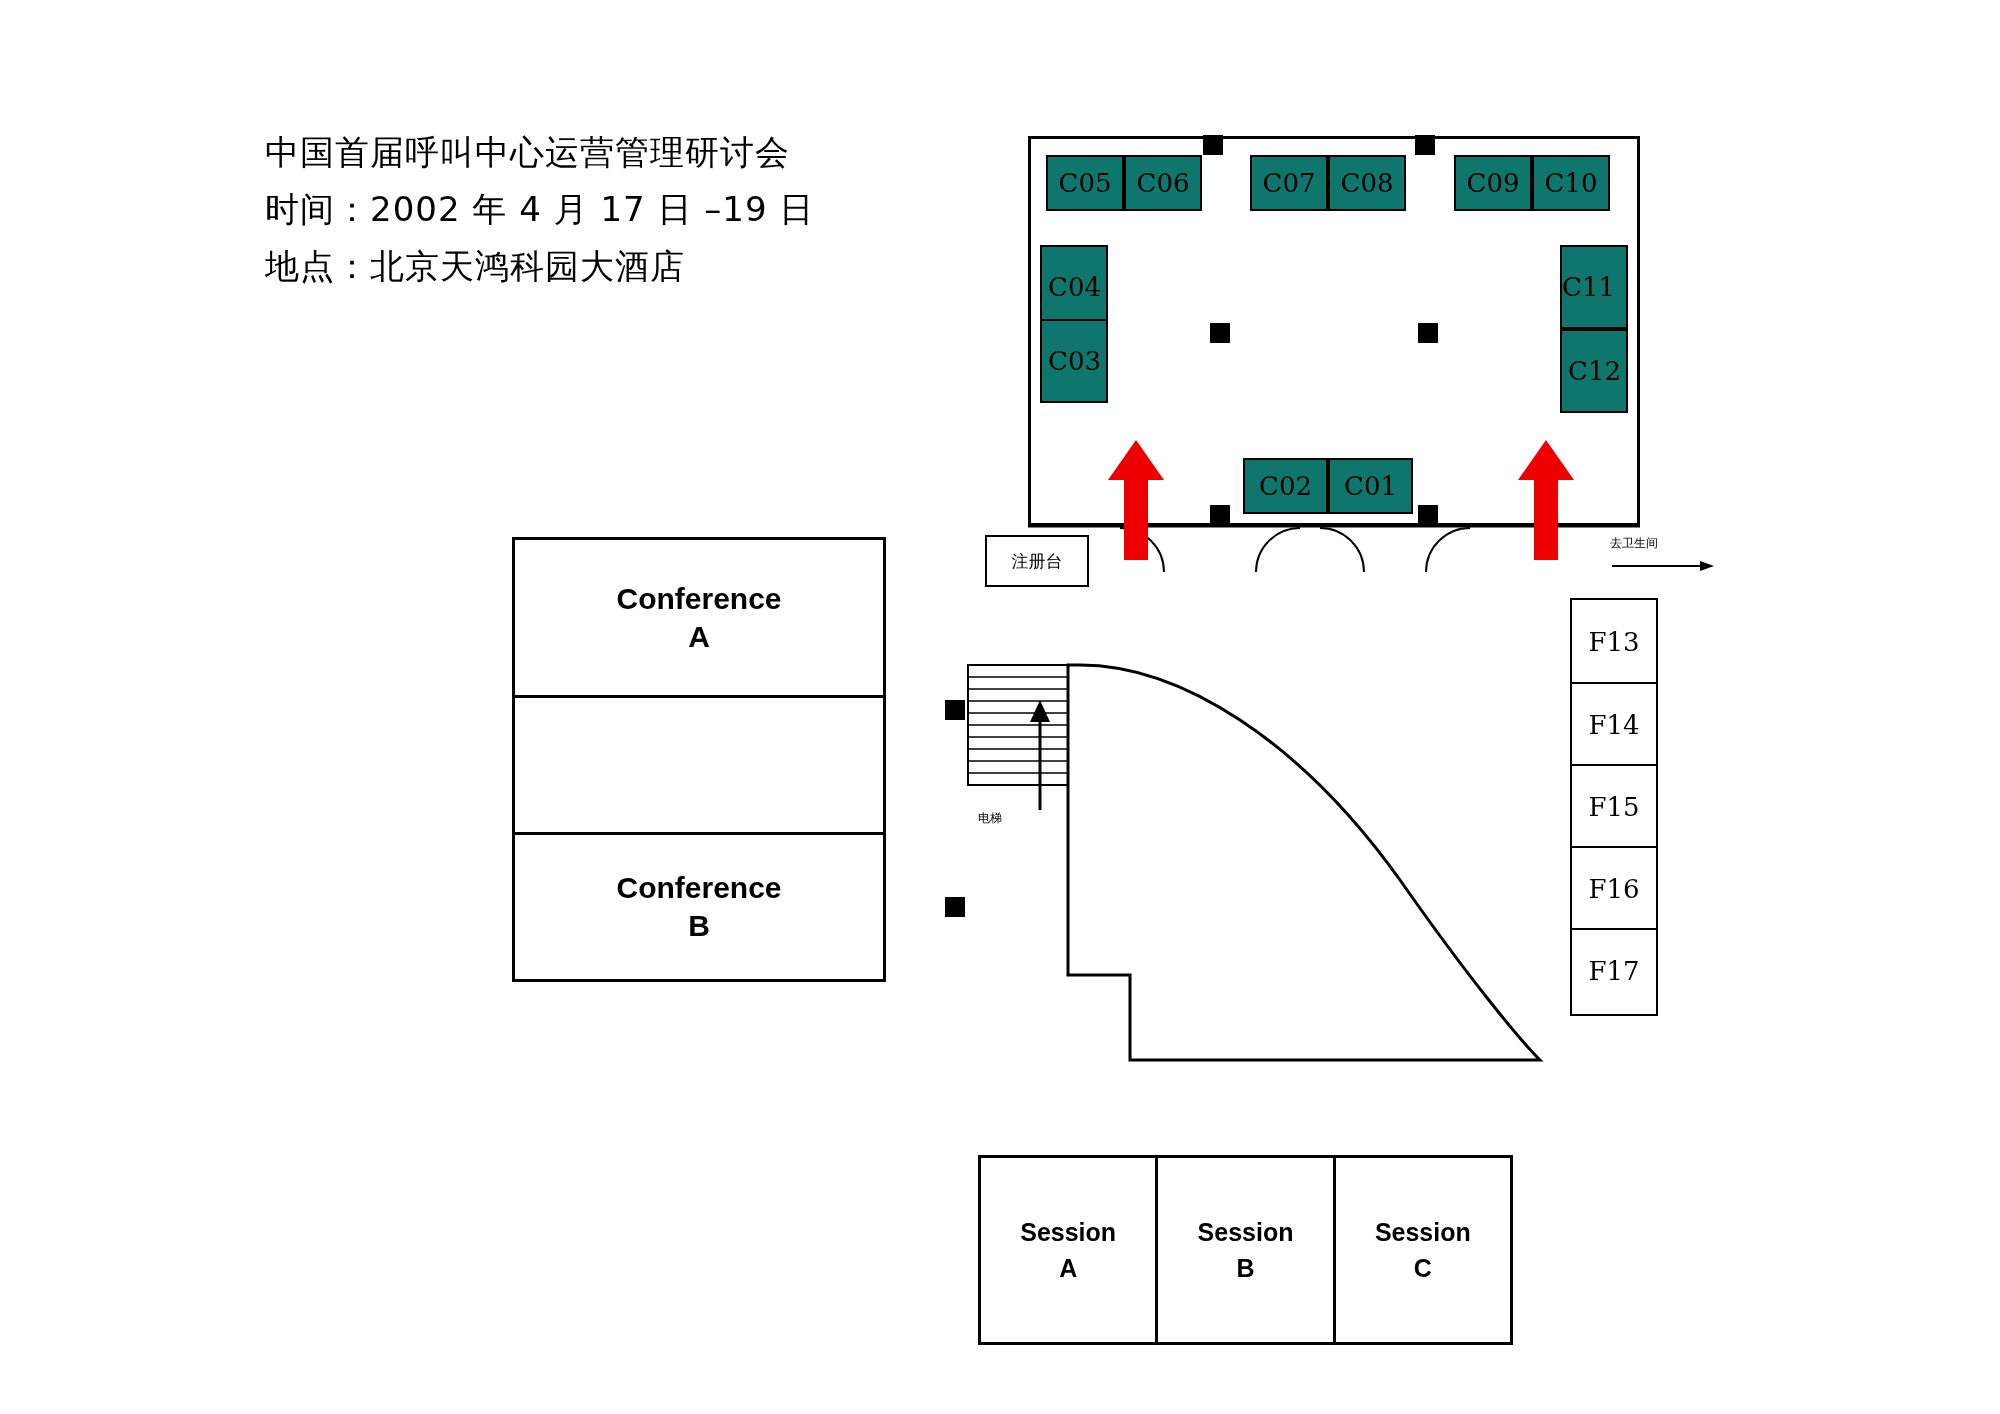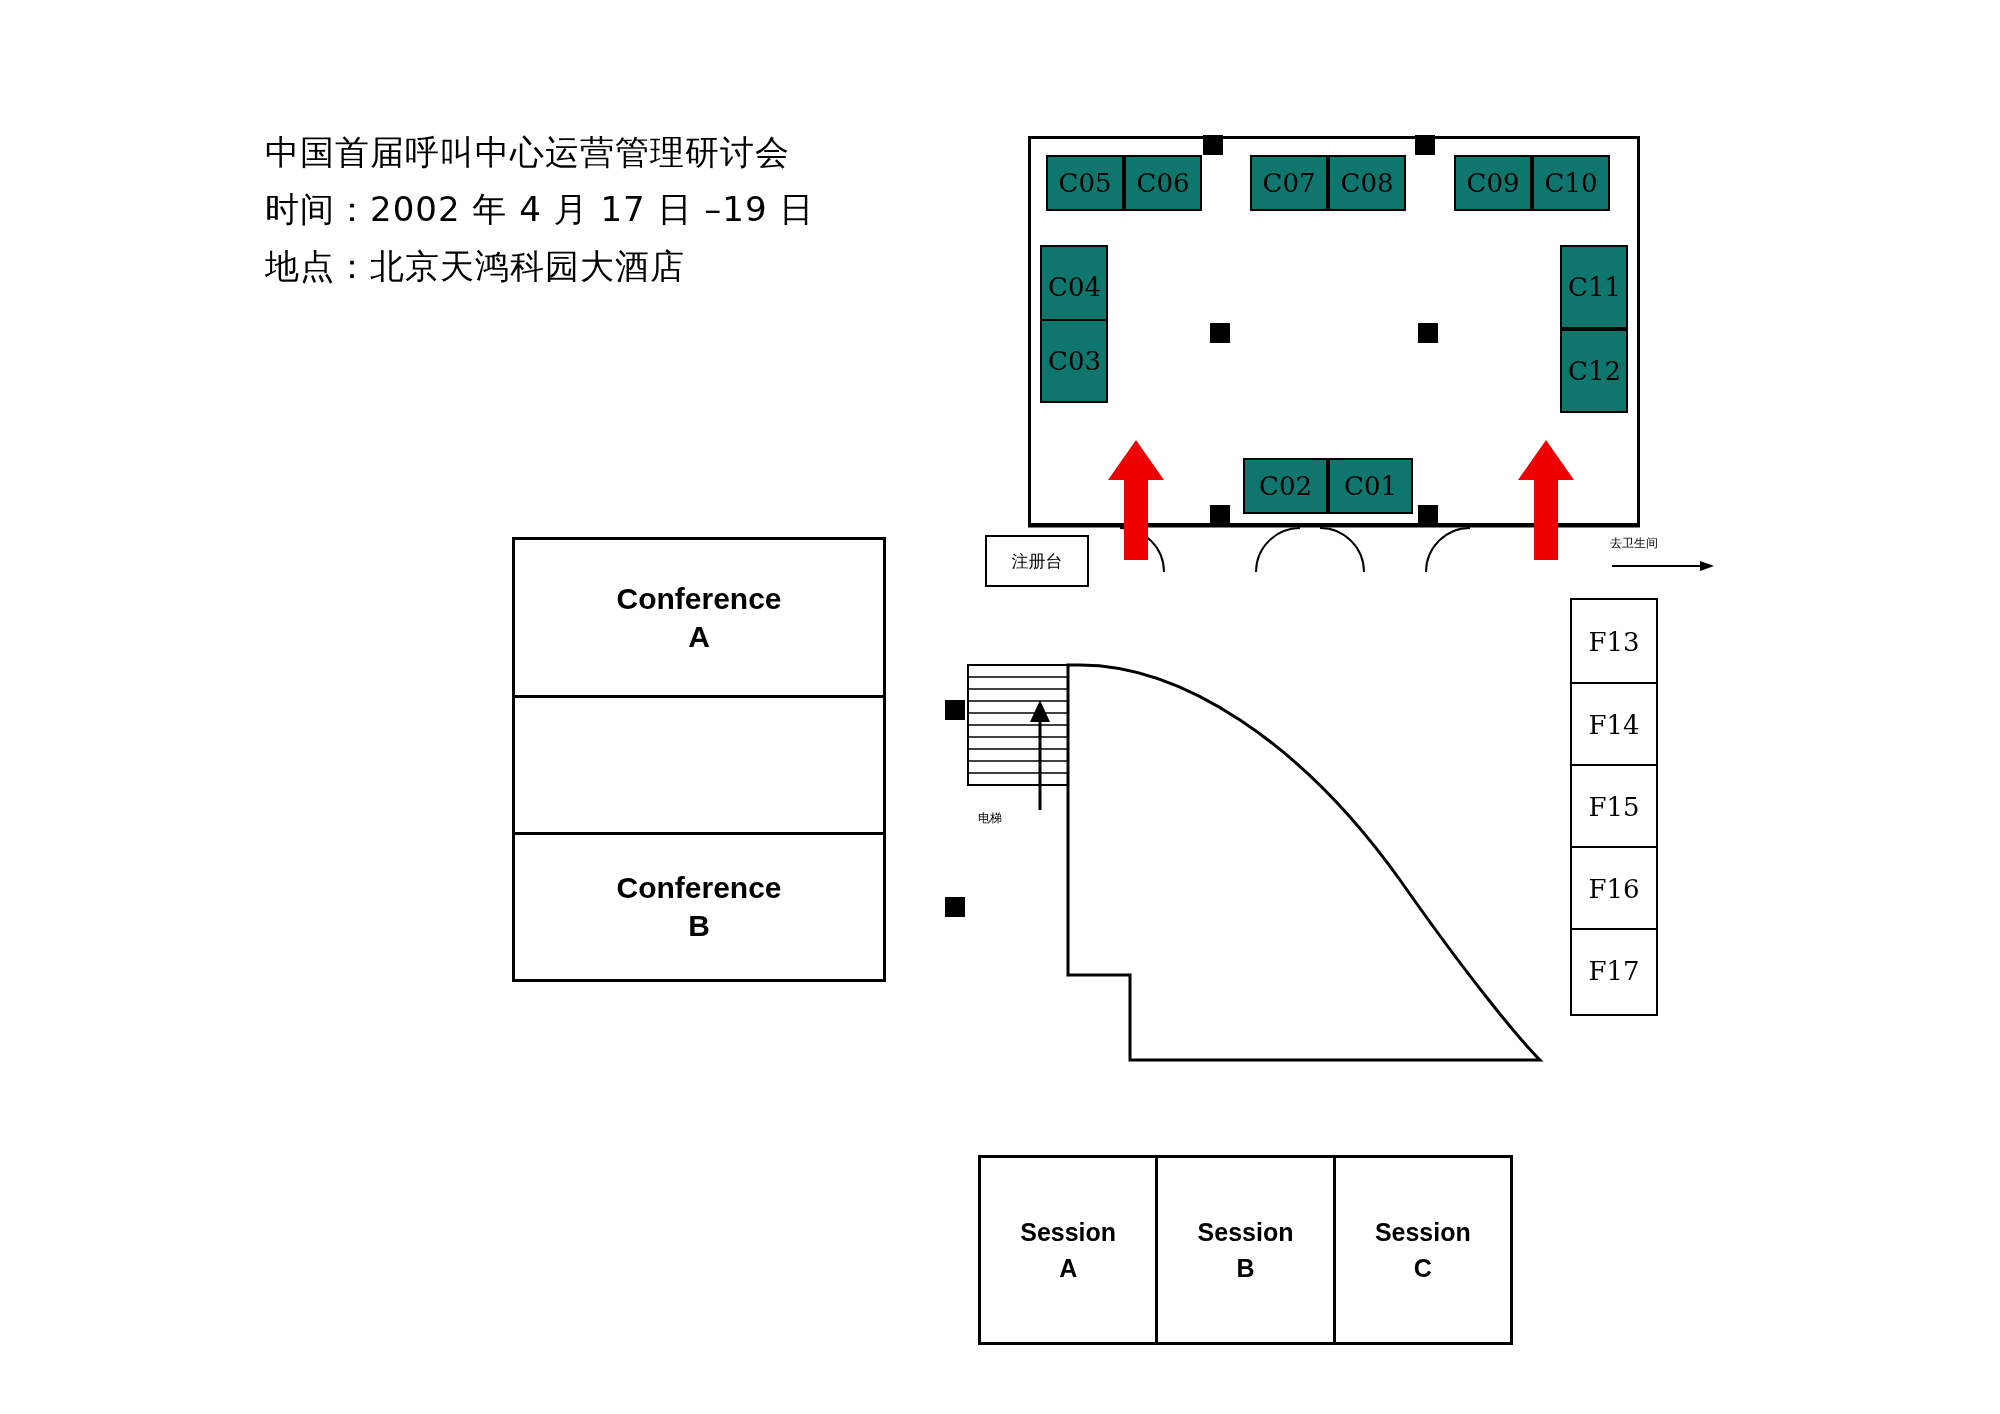--- a/index.html
+++ b/index.html
@@ -188,21 +188,21 @@
 
   <div class="booth" style="left:1250px; top:155px; width:78px; height:56px;">C07</div>
   <div class="booth" style="left:1328px; top:155px; width:78px; height:56px;">C08</div>
 
   <div class="booth" style="left:1454px; top:155px; width:78px; height:56px;">C09</div>
   <div class="booth" style="left:1532px; top:155px; width:78px; height:56px;">C10</div>
 
   <div class="booth" style="left:1040px; top:245px; width:68px; height:84px; justify-content:flex-start; padding-left:6px;">C04</div>
   <div class="booth" style="left:1040px; top:319px; width:68px; height:84px; justify-content:flex-start; padding-left:6px;">C03</div>
 
-  <div class="booth" style="left:1560px; top:245px; width:68px; height:84px; justify-content:flex-start; padding-left:6px;">C11</div>
+  <div class="booth" style="left:1560px; top:245px; width:68px; height:84px; justify-content:flex-start; ">C11</div>
   <div class="booth" style="left:1560px; top:329px; width:68px; height:84px; justify-content:flex-start; padding-left:6px;">C12</div>
 
   <div class="booth" style="left:1243px; top:458px; width:85px; height:56px;">C02</div>
   <div class="booth" style="left:1328px; top:458px; width:85px; height:56px;">C01</div>
 
   <div class="sqdot" style="left:1203px; top:135px;"></div>
   <div class="sqdot" style="left:1415px; top:135px;"></div>
   <div class="sqdot" style="left:1210px; top:323px;"></div>
   <div class="sqdot" style="left:1418px; top:323px;"></div>
   <div class="sqdot" style="left:1210px; top:505px;"></div>

